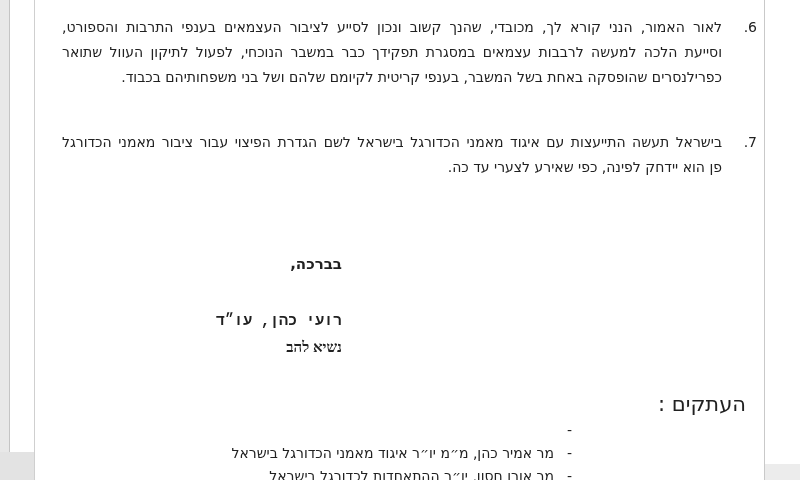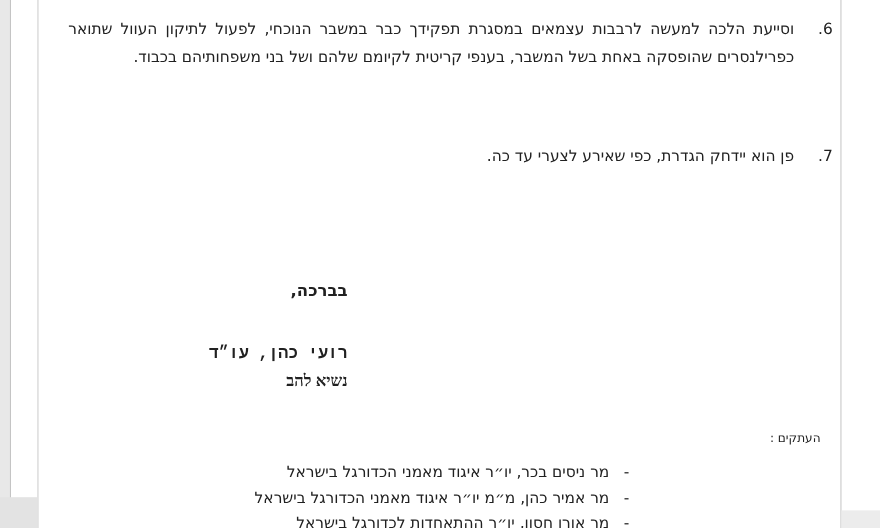--- a/index.html
+++ b/index.html
@@ -21,65 +21,66 @@
   
   .para{position:absolute;right:43px;left:62px;display:flex;column-gap:13px;}
   .para .num{flex:0 0 22px;width:22px;font-size:14px;line-height:25px;text-align:right;}
   .para .ptext{flex:1;min-width:0;}
   .jline{font-size:14px;line-height:25px;text-align:justify;text-align-last:justify;}
   .jline.last{text-align-last:right;}
   .para6{top:15px;}
   .para7{top:130px;}
 
   
-  .sig{position:absolute;right:484px;text-align:right;font-weight:bold;font-size:15px;line-height:20px;white-space:nowrap;}
+  .sig{position:absolute;right:458px;text-align:right;font-weight:bold;font-size:15px;line-height:20px;white-space:nowrap;}
   .sig-closing{top:254px;}
   .sig-name{top:312px;font-family:Liberation Mono, monospace;}
   .sig-title{top:337px;font-family:Liberation Serif, serif;}
 
   
-  .copies-heading{position:absolute;top:392px;right:54px;font-size:11px;white-space:nowrap;}
+  .copies-heading{position:absolute;top:392px;right:54px;font-size:21px;white-space:nowrap;}
   .copies-list{position:absolute;top:419px;right:228px;}
   .copies-item{display:flex;column-gap:13px;font-size:14px;line-height:23px;white-space:nowrap;}
   .copies-item .dash{flex:0 0 auto;}
 </style>
 </head>
 <body>
 
 <div class="edge-strip-left"></div>
 <div class="vline l1"></div>
 <div class="vline l2"></div>
 <div class="vline r1"></div>
 <div class="corner-bl"></div>
 <div class="corner-br"></div>
 
 <div class="para para6">
   <div class="num">6.</div>
   <div class="ptext">
+    <div class="jline">לאור האמור, הנני קורא לך, מכובדי, שהנך קשוב ונכון לסייע לציבור העצמאים בענפי התרבות והספורט,</div>
     <div class="jline">וסייעת הלכה למעשה לרבבות עצמאים במסגרת תפקידך כבר במשבר הנוכחי, לפעול לתיקון העוול שתואר</div>
     <div class="jline last">כפרילנסרים שהופסקה באחת בשל המשבר, בענפי קריטית לקיומם שלהם ושל בני משפחותיהם בכבוד.</div>
   </div>
 </div>
 
 <div class="para para7">
   <div class="num">7.</div>
   <div class="ptext">
-    <div class="jline last">פן הוא יידחק הגדרת, כפי שאירע לצערי עד כה.</div>
+    <div class="jline">בישראל תעשה התייעצות עם איגוד מאמני הכדורגל בישראל לשם הגדרת הפיצוי עבור ציבור מאמני הכדורגל</div>
+    <div class="jline last">פן הוא יידחק לפינה, כפי שאירע לצערי עד כה.</div>
   </div>
 </div>
 
 <div class="sig sig-closing">בברכה,</div>
 <div class="sig sig-name">רועי כהן, עו״ד</div>
 <div class="sig sig-title">נשיא להב</div>
 
 <div class="copies-heading">העתקים :</div>
 <div class="copies-list">
   <div class="copies-item">
     <span class="dash">-</span>
-    <span class="itext">מר ניסים בכר, יו״ר איגוד מאמני הכדורגל בישראל</span>
   </div>
   <div class="copies-item">
     <span class="dash">-</span>
     <span class="itext">מר אמיר כהן, מ״מ יו״ר איגוד מאמני הכדורגל בישראל</span>
   </div>
   <div class="copies-item">
     <span class="dash">-</span>
     <span class="itext">מר אורן חסון, יו״ר ההתאחדות לכדורגל בישראל</span>
   </div>
 </div>

